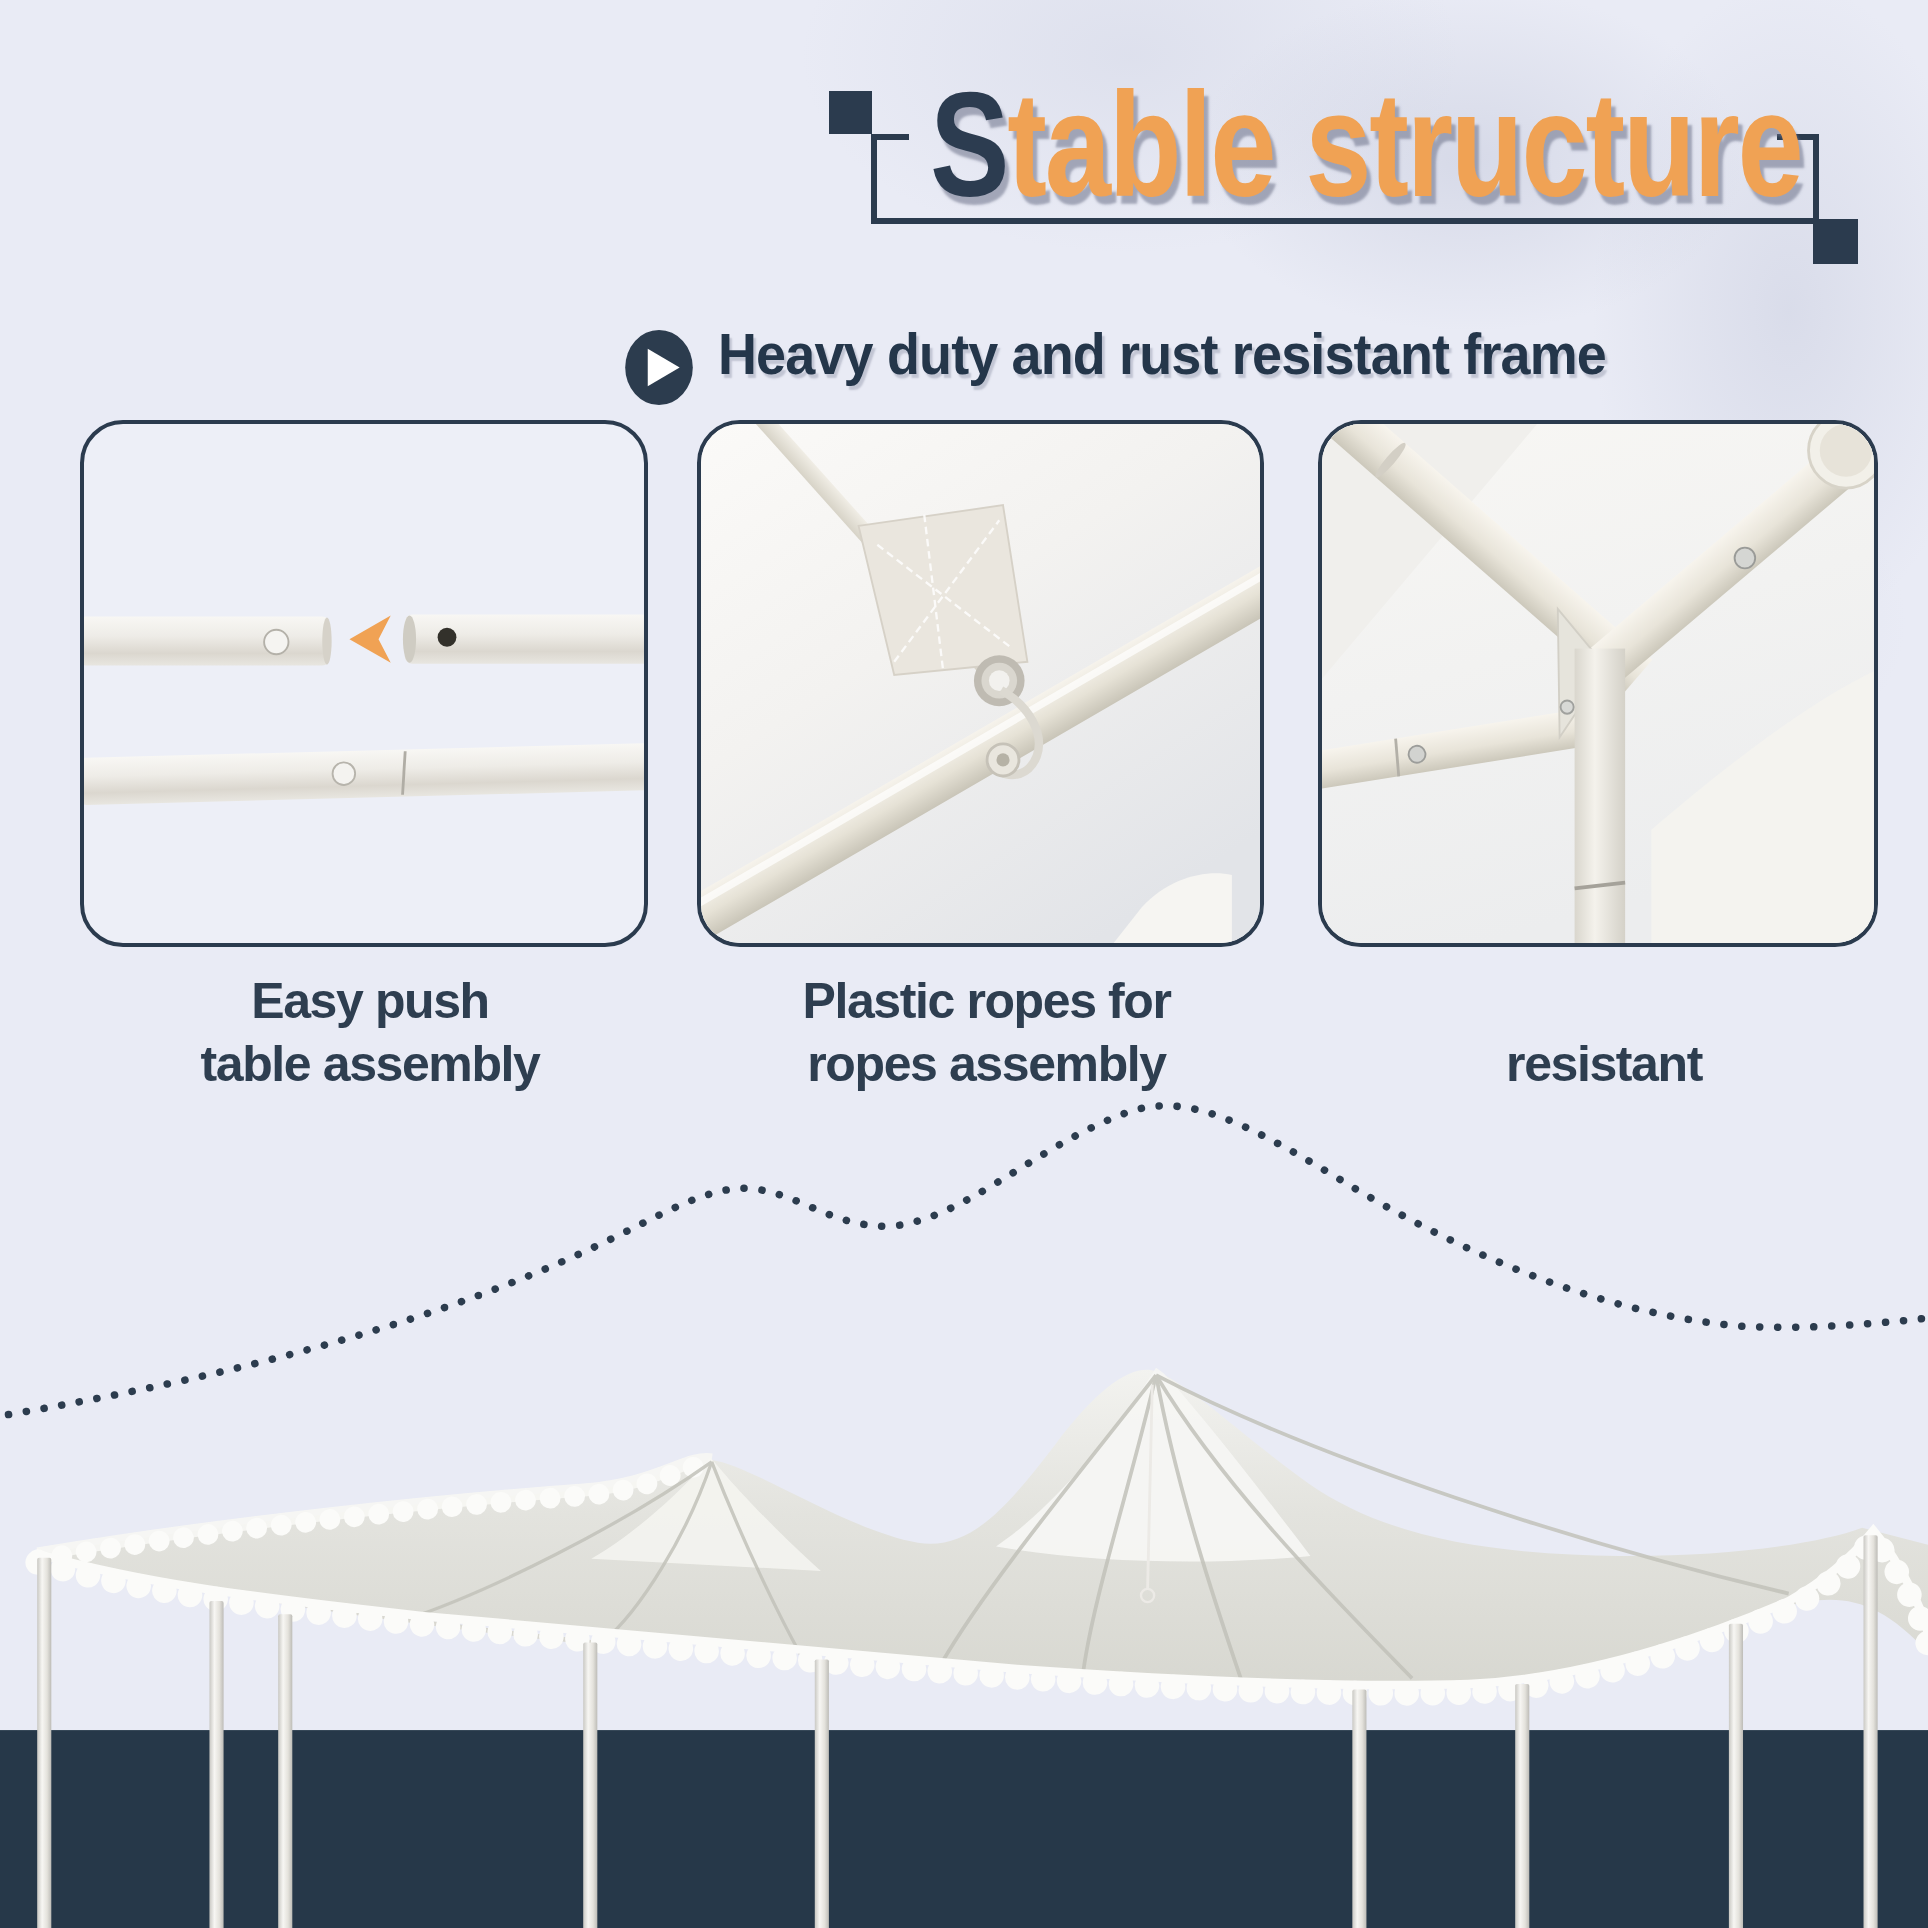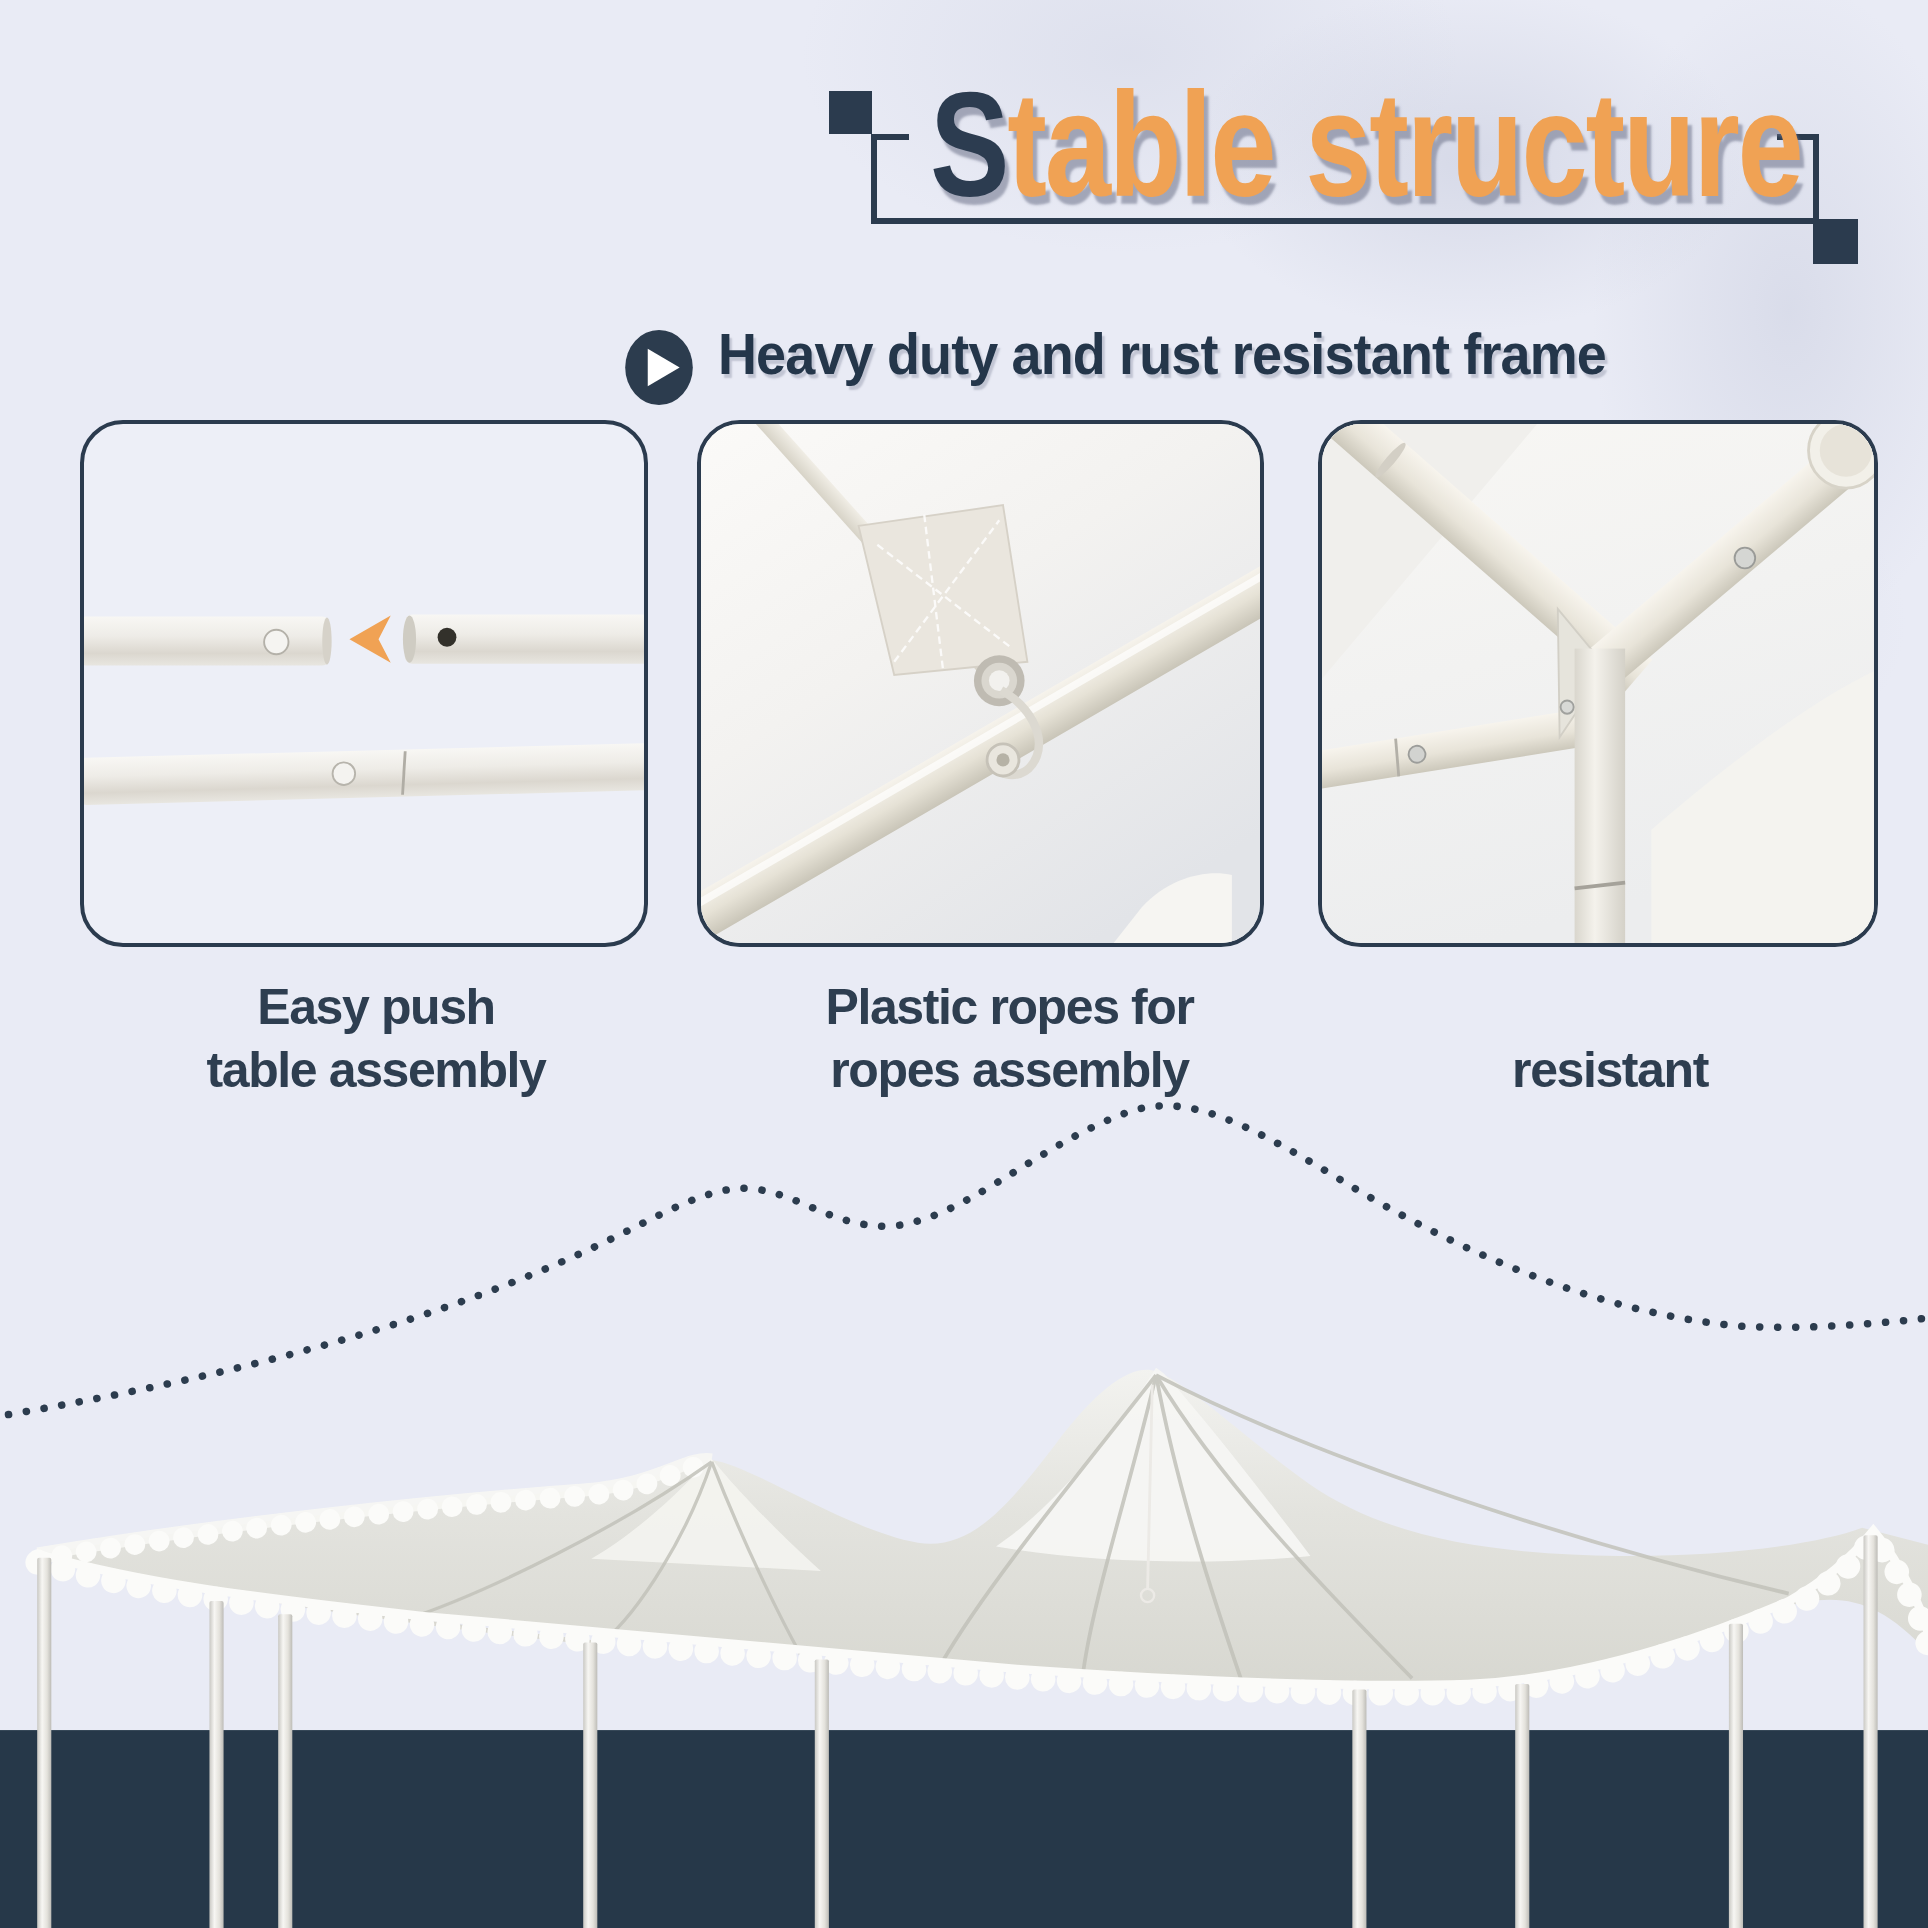--- a/index.html
+++ b/index.html
@@ -51,25 +51,25 @@
     position:absolute;top:420px;height:527px;margin:0;
     border:4.7px solid #2b3b4e;border-radius:43px;overflow:hidden;
     box-sizing:border-box;background:#edeff7;
   }
   #panel-1{left:80px;width:568px;}
   #panel-2{left:697px;width:567px;}
   #panel-3{left:1318px;width:560px;}
   .panel svg{display:block;width:100%;height:100%;}
 
   .caption{
-    position:absolute;top:964px;margin:12px;text-align:center;
+    position:absolute;top:964px;margin:6px;text-align:center;
     font-weight:bold;font-size:50px;line-height:1.26;color:#2e3e50;letter-spacing:-1.4px;
   }
   #cap-1{left:80px;width:568px;}
-  #cap-2{left:714px;width:567px;text-align:center;}
+  #cap-2{left:697px;width:567px;text-align:center;}
   #cap-3{left:1318px;width:560px;}
 
   .deco{position:absolute;left:0;top:1036px;width:1928px;height:893px;}
 </style>
 </head>
 <body>
 
 <div class="stage">
 
   <div class="watermark"></div>

